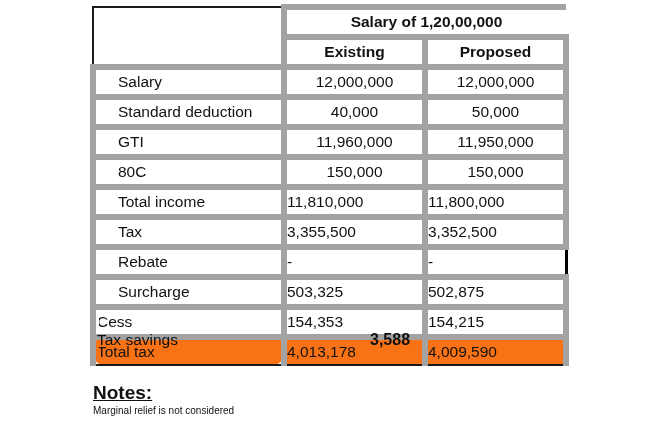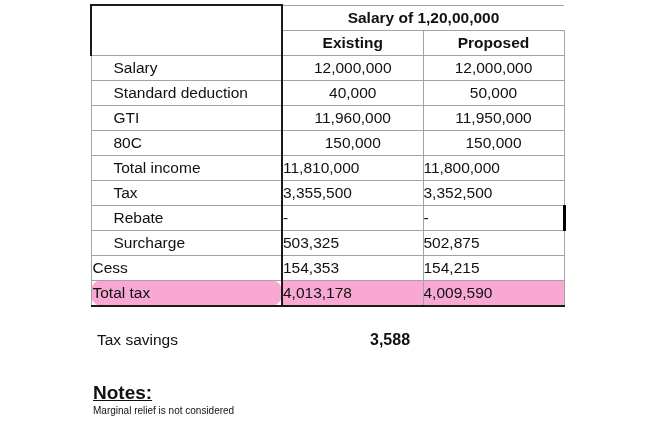--- a/index.html
+++ b/index.html
@@ -27,40 +27,40 @@
       border-collapse: collapse;
       table-layout: fixed;
       font-size: 15.5px;
     }
     .tbl td {
       height: 24px;
       padding: 0;
       line-height: 24px;
       white-space: nowrap;
       overflow: hidden;
-      border: 1px solid #a3a3a3;
+      border: 6px solid #a3a3a3;
     }
     .tbl td.label { padding-left: 22px; }
     .tbl td.label.tight { padding-left: 1px; border-radius: 11px; }
     .tbl td.val-c { text-align: center; }
     .tbl td.val-r { padding-right: 6px; }
     .tbl td.hdr { text-align: center; font-weight: bold; }
     .col-a { width: 191px; }
     .col-b { width: 141px; }
     .col-c { width: 141px; }
     .tbl tr.first td.top-right {
       border-right: none;
     }
     .tbl td.corner {
       border-left: 2px solid #1a1a1a;
       border-top: 2px solid #1a1a1a;
     }
     .tbl td.mid { border-left: 2px solid #1a1a1a; }
     .tbl td.lastcol-thick { border-right: 3px solid #000; }
-    .tbl tr.highlight td { background: #f9a8d4; }
+    .tbl tr.highlight td { background: #f97316; }
     .tbl tr.lastrow td { border-bottom: 2px solid #1a1a1a; }
     .summary {
       position: absolute;
       left: 97px;
       top: 331px;
       font-weight: normal;
       font-size: 15.5px;
     }
     .summary-val {
       position: absolute;

